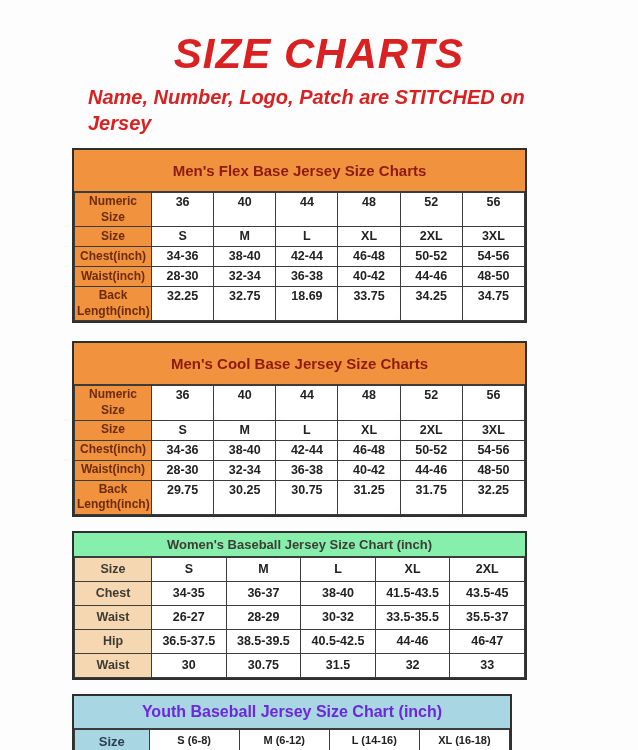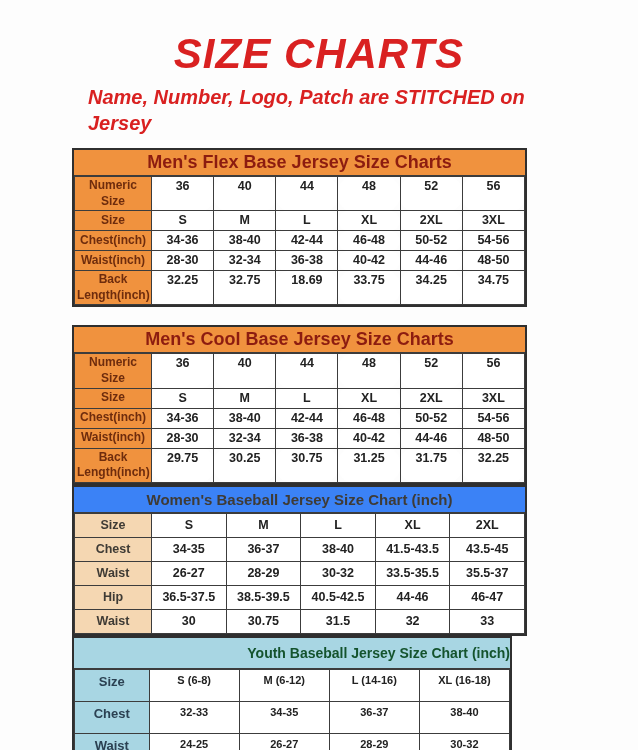--- a/index.html
+++ b/index.html
@@ -60,68 +60,67 @@
     overflow: hidden;
   }
   .size-table th { width: 16%; }
   .size-table td { color: #222222; background: #ffffff; }
 
   
   .theme-orange { width: 455px; }
   .theme-orange .table-title {
     background: #f0923e;
     color: #8c1c10;
-    font-size: 18px;
-    padding: 2px 0;
+    font-size: 15px;
+    padding: 12px 0;
   }
   .theme-orange th {
     background: #f0923e;
     color: #6e2c0d;
     font-size: 12px;
     line-height: 1.3;
     vertical-align: middle;
   }
   .theme-orange td {
     font-size: 12.5px;
     height: 17px;
     line-height: 1.3;
     vertical-align: top;
     border-radius: 14px;
   }
   .t-gap-lg { margin-bottom: 18px; }
-  .t-gap-md { margin-bottom: 0; }
+  .t-gap-md { margin-bottom: 14px; }
 
   
   .theme-peach { width: 455px; }
   .theme-peach .table-title {
-    background: #3b82f6;
+    background: #86efac;
     color: #3f3b35;
-    font-size: 15px;
+    font-size: 13px;
     padding: 4px 7px;
   }
   .theme-peach th {
     background: #f5d7b2;
     color: #3f3b35;
     font-size: 12.5px;
     vertical-align: middle;
   }
   .theme-peach td {
     font-size: 12.5px;
     height: 21px;
     vertical-align: middle;
   }
 
   
   .theme-blue { width: 440px; }
   .theme-blue .table-title {
     background: #a8d6e3;
-    color: #14532d;
-    font-size: 14px;
+    color: #6d28d9;
+    font-size: 16px;
     padding: 7px 0;
-    text-align: right;
   }
   .theme-blue th {
     background: #a8d6e3;
     color: #2b4152;
     font-size: 13px;
     vertical-align: top;
     padding-top: 4px;
   }
   .theme-blue td {
     font-size: 11px;

